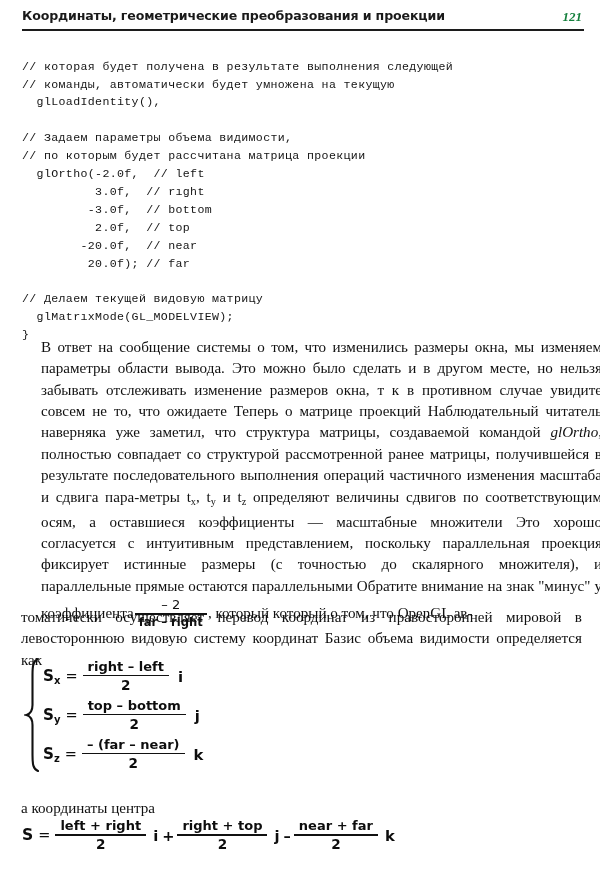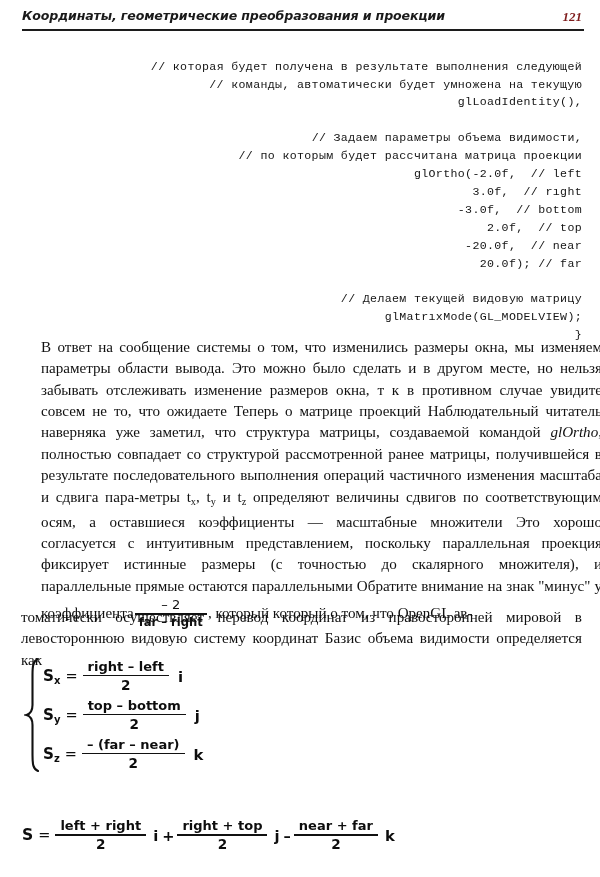--- a/index.html
+++ b/index.html
@@ -28,36 +28,35 @@
     left: 22px;
     top: 8px;
     right: 18px;
     height: 24px;
   }
   .runhead-title {
     position: absolute;
     left: 0;
     top: 0;
     font-family: "DejaVu Sans", sans-serif;
-    font-style: italic;
     font-weight: 600;
     font-size: 12.6px;
     letter-spacing: -0.15px;
     color: #1a1a1a;
     white-space: nowrap;
   }
   .runhead-page {
     position: absolute;
     right: 0;
     top: 1px;
     font-family: "Liberation Serif", serif;
     font-style: italic;
     font-weight: 700;
     font-size: 13px;
-    color: #7f1d1d;
+    color: #15803d;
   }
   .runhead-rule {
     position: absolute;
     left: 22px;
     top: 29px;
     width: 562px;
     height: 1.6px;
     background: #1c1c1c;
   }
 
@@ -66,21 +65,20 @@
     position: absolute;
     left: 22px;
     top: 46px;
     width: 560px;
     font-family: "Liberation Mono", "DejaVu Sans Mono", monospace;
     font-size: 11.6px;
     line-height: 17.9px;
     letter-spacing: 0.35px;
     color: #141414;
     white-space: pre;
-    text-align: right;
   }
   .code .ln { display: block; min-height: 17.9px; }
   .code .blank { display: block; height: 17.9px; }
 
   
   .para {
     position: absolute;
     font-size: 15.1px;
     line-height: 21.35px;
     text-align: justify;
@@ -277,20 +275,21 @@
           <span class="num">– (far – near)</span>
           <span class="bar"></span>
           <span class="den">2</span>
         </span>
         <span class="unit">k</span>
       </div>
 
     </div>
   </div>
 
+  <p class="para" id="para-3">а координаты центра</p>
 
   <div class="centereq">
     <span class="eqlhs">S</span>
     <span class="eqeq">=</span>
 
     <span class="frac">
       <span class="num">left + right</span>
       <span class="bar"></span>
       <span class="den">2</span>
     </span>

